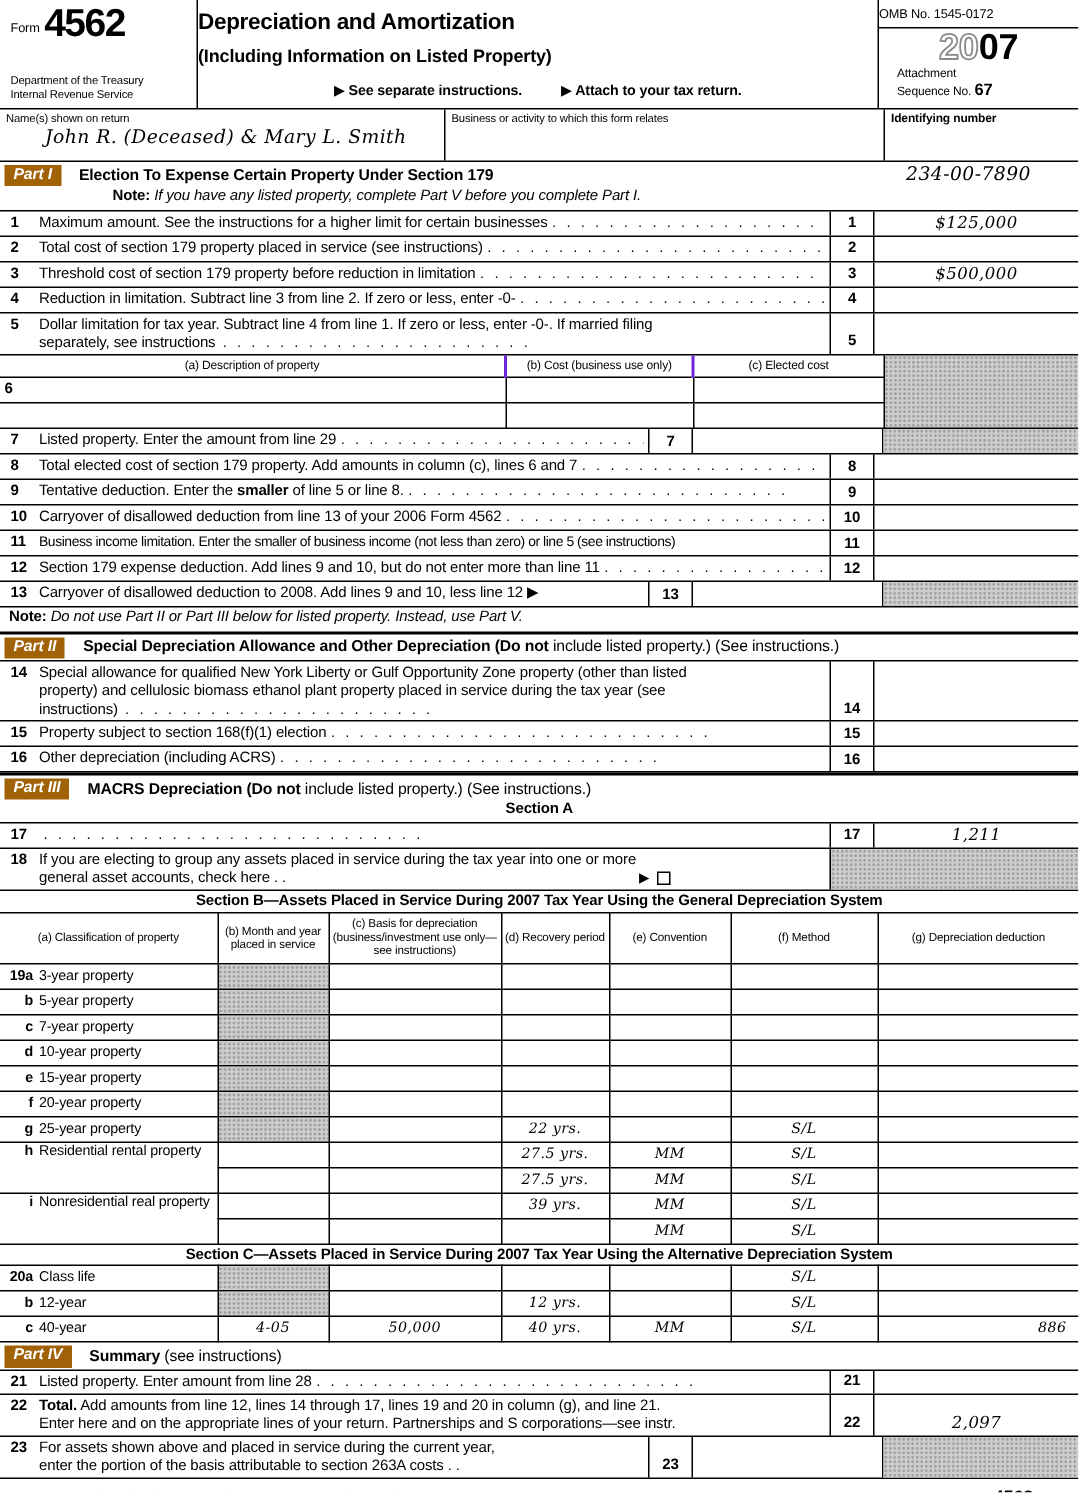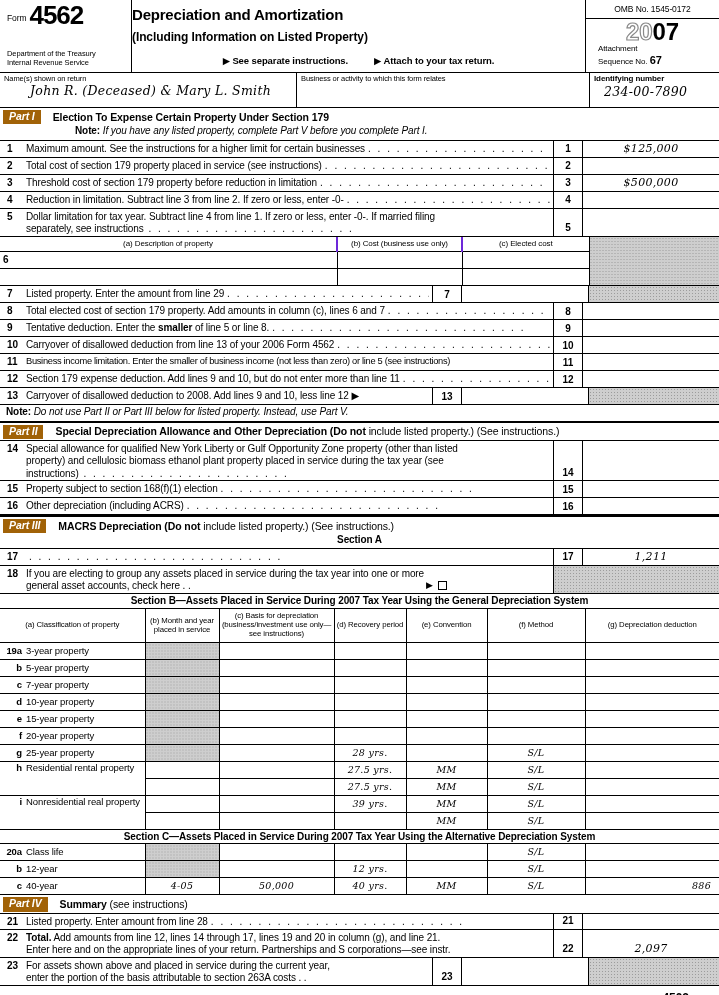--- a/index.html
+++ b/index.html
@@ -19,36 +19,36 @@
   .h-left { width: 132px; border-right: 1px solid #000; padding: 2px 3px 2px 7px; display: flex; flex-direction: column; }
   .formline { display: flex; gap: 3px; align-items: flex-start; }
   .form-word { font-size: 8.5px; margin-top: 11px; }
   .form-num { font-size: 26px; font-weight: bold; letter-spacing: -1px; line-height: 1.0; }
   .dept { font-size: 7.5px; line-height: 1.2; margin-top: auto; padding-bottom: 3px; }
   .h-center { flex: 1; text-align: left; display: flex; flex-direction: column; padding-top: 6px; }
   .h-title { font-size: 15px; font-weight: bold; letter-spacing: -0.2px; }
   .h-sub { font-size: 12px; font-weight: bold; margin-top: 5px; }
   .h-instr { font-size: 9.5px; font-weight: bold; margin-top: auto; padding-bottom: 5px; display: flex; justify-content: center; gap: 26px; }
   .h-right { width: 134px; border-left: 1px solid #000; display: flex; flex-direction: column; }
-  .omb { font-size: 8.5px; text-align: center; padding: 4px 0 3px; border-bottom: 1px solid #000; }
+  .omb { font-size: 8.5px; padding: 4px 0 3px; border-bottom: 1px solid #000; }
   .yr { text-align: center; font-size: 24px; font-weight: bold; line-height: 1; padding-top: 1px; }
   .yr-o { color: #fff; -webkit-text-stroke: 1.2px #8a8a8a; }
   .attach { font-size: 8px; text-align: left; padding: 0 0 2px 12px; line-height: 1.25; }
   .seq { font-size: 11px; font-weight: bold; }
 
   
   .namerow { display: flex; border-bottom: 1.5px solid #000; height: 35px; }
   .nr-cell { padding: 1px 4px; }
   .nr-lab { font-size: 7.5px; }
   .nr-name { width: 296px; }
   .nr-biz { width: 293px; border-left: 1px solid #000; }
   .nr-id { flex: 1; border-left: 1px solid #000; }
   .nr-id .nr-lab { font-weight: bold; font-size: 8px; }
   .nr-val { padding-left: 26px; font-size: 12.5px; }
-  .nr-id .nr-val { padding-left: 10px; }
+  .nr-id .nr-val { padding-left: 10px; margin-top: 24px; }
 
   
   .band { display: flex; align-items: center; gap: 12px; padding: 2px 3px 1px; border-top: 2px solid #000; }
   .band.first { border-top: none; }
   .ptag { background: #a16207; color: #fff; font-weight: bold; font-style: italic; font-size: 10.5px; padding: 0 6px 1px; white-space: nowrap; }
   .ptitle { font-weight: bold; font-size: 10.5px; }
   .ptitle .reg { font-weight: normal; }
   .noteline { padding: 0 3px 2px 75px; font-size: 10px; border-bottom: 1px solid #000; }
   .noteline .it, .notefull .it { font-style: italic; }
   .notefull { padding: 1px 3px 2px 6px; font-size: 10px; }
@@ -469,21 +469,21 @@
     </tr>
     <tr>
       <td>
             <span class="lab">
               <span class="rno">g</span>
               <span>25-year property</span>
             </span>
           </td>
       <td class="shade"></td>
       <td></td>
-      <td class="c hand">28 yrs.</td>
+      <td class="c hand">22 yrs.</td>
       <td></td>
       <td class="c hand">S/L</td>
       <td></td>
     </tr>
     <tr>
       <td rowspan="2" style="vertical-align:top">
             <span class="lab">
               <span class="rno">h</span>
               <span>Residential rental property</span>
             </span>

